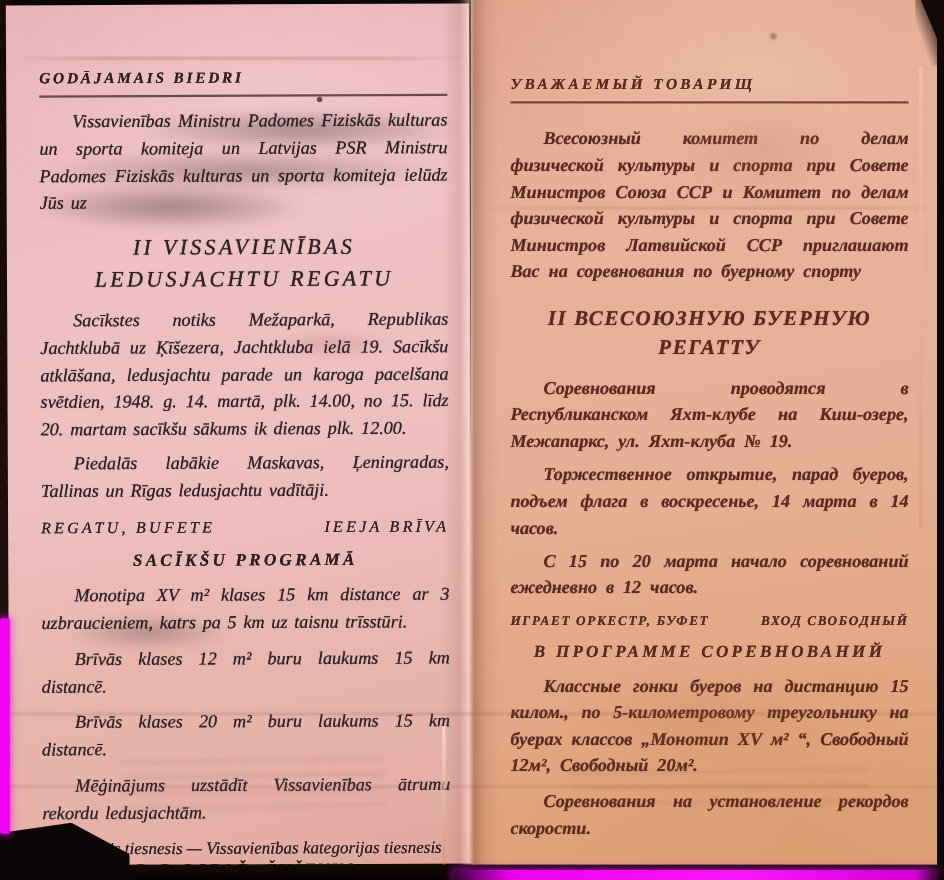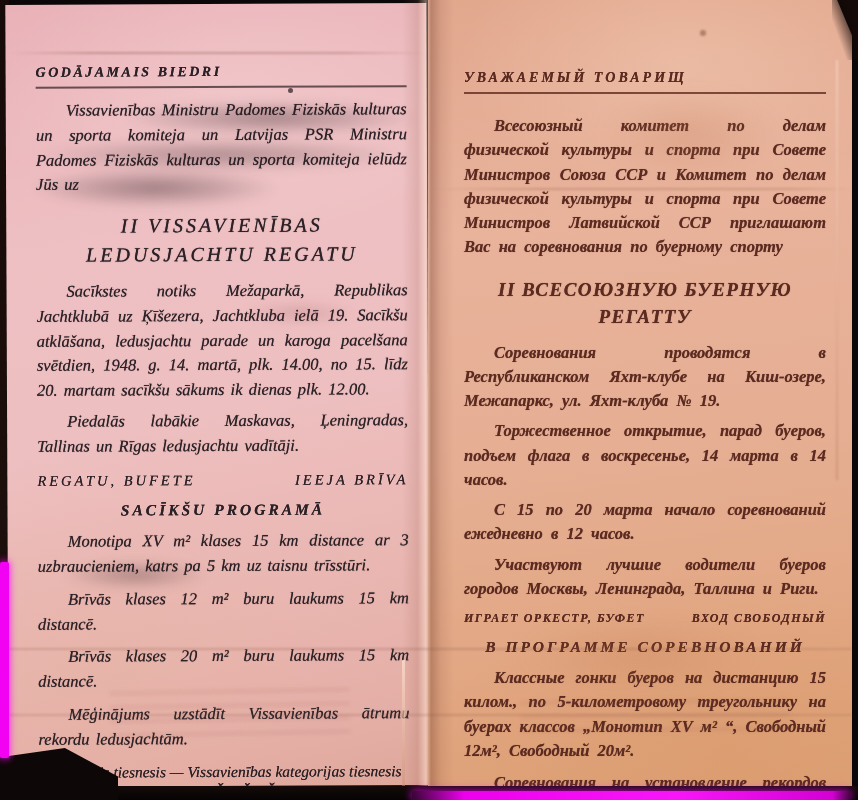--- a/index.html
+++ b/index.html
@@ -177,21 +177,20 @@
     <div class="judge2">B. B. LOBAČ - ŽUČENKO</div>
   </div>
 
   <div class="page page-right">
     <div class="hdr">УВАЖАЕМЫЙ ТОВАРИЩ</div>
     <p class="para" style="margin-top:20px">Всесоюзный комитет по делам физической культуры и спорта при Совете Министров Союза ССР и Комитет по делам физической культуры и спорта при Совете Министров Латвийской ССР приглашают Вас на соревнования по буерному спорту</p>
     <div class="title-block">II ВСЕСОЮЗНУЮ БУЕРНУЮ РЕГАТТУ</div>
     <p class="para">Соревнования проводятся в Республиканском Яхт-клубе на Киш-озере, Межапаркс, ул. Яхт-клуба № 19.</p>
     <p class="para" style="margin-top:6px">Торжественное открытие, парад буеров, подъем флага в воскресенье, 14 марта в 14 часов.</p>
     <p class="para" style="margin-top:6px">С 15 по 20 марта начало соревнований ежедневно в 12 часов.</p>
-    <p class="para" style="margin-top:6px">Участвуют лучшие водители буеров городов Москвы, Ленинграда, Таллина и Риги.</p>
     <div class="caps-row">
       <span>ИГРАЕТ ОРКЕСТР, БУФЕТ</span>
       <span>ВХОД СВОБОДНЫЙ</span>
     </div>
     <div class="section-head">В ПРОГРАММЕ СОРЕВНОВАНИЙ</div>
     <p class="para prog first">Классные гонки буеров на дистанцию 15 килом., по 5-километровому треугольнику на буерах классов „Монотип XV м² “, Свободный 12м², Свободный 20м².</p>
     <p class="para prog">Соревнования на установление рекордов скорости.</p>
 
   </div>
 

